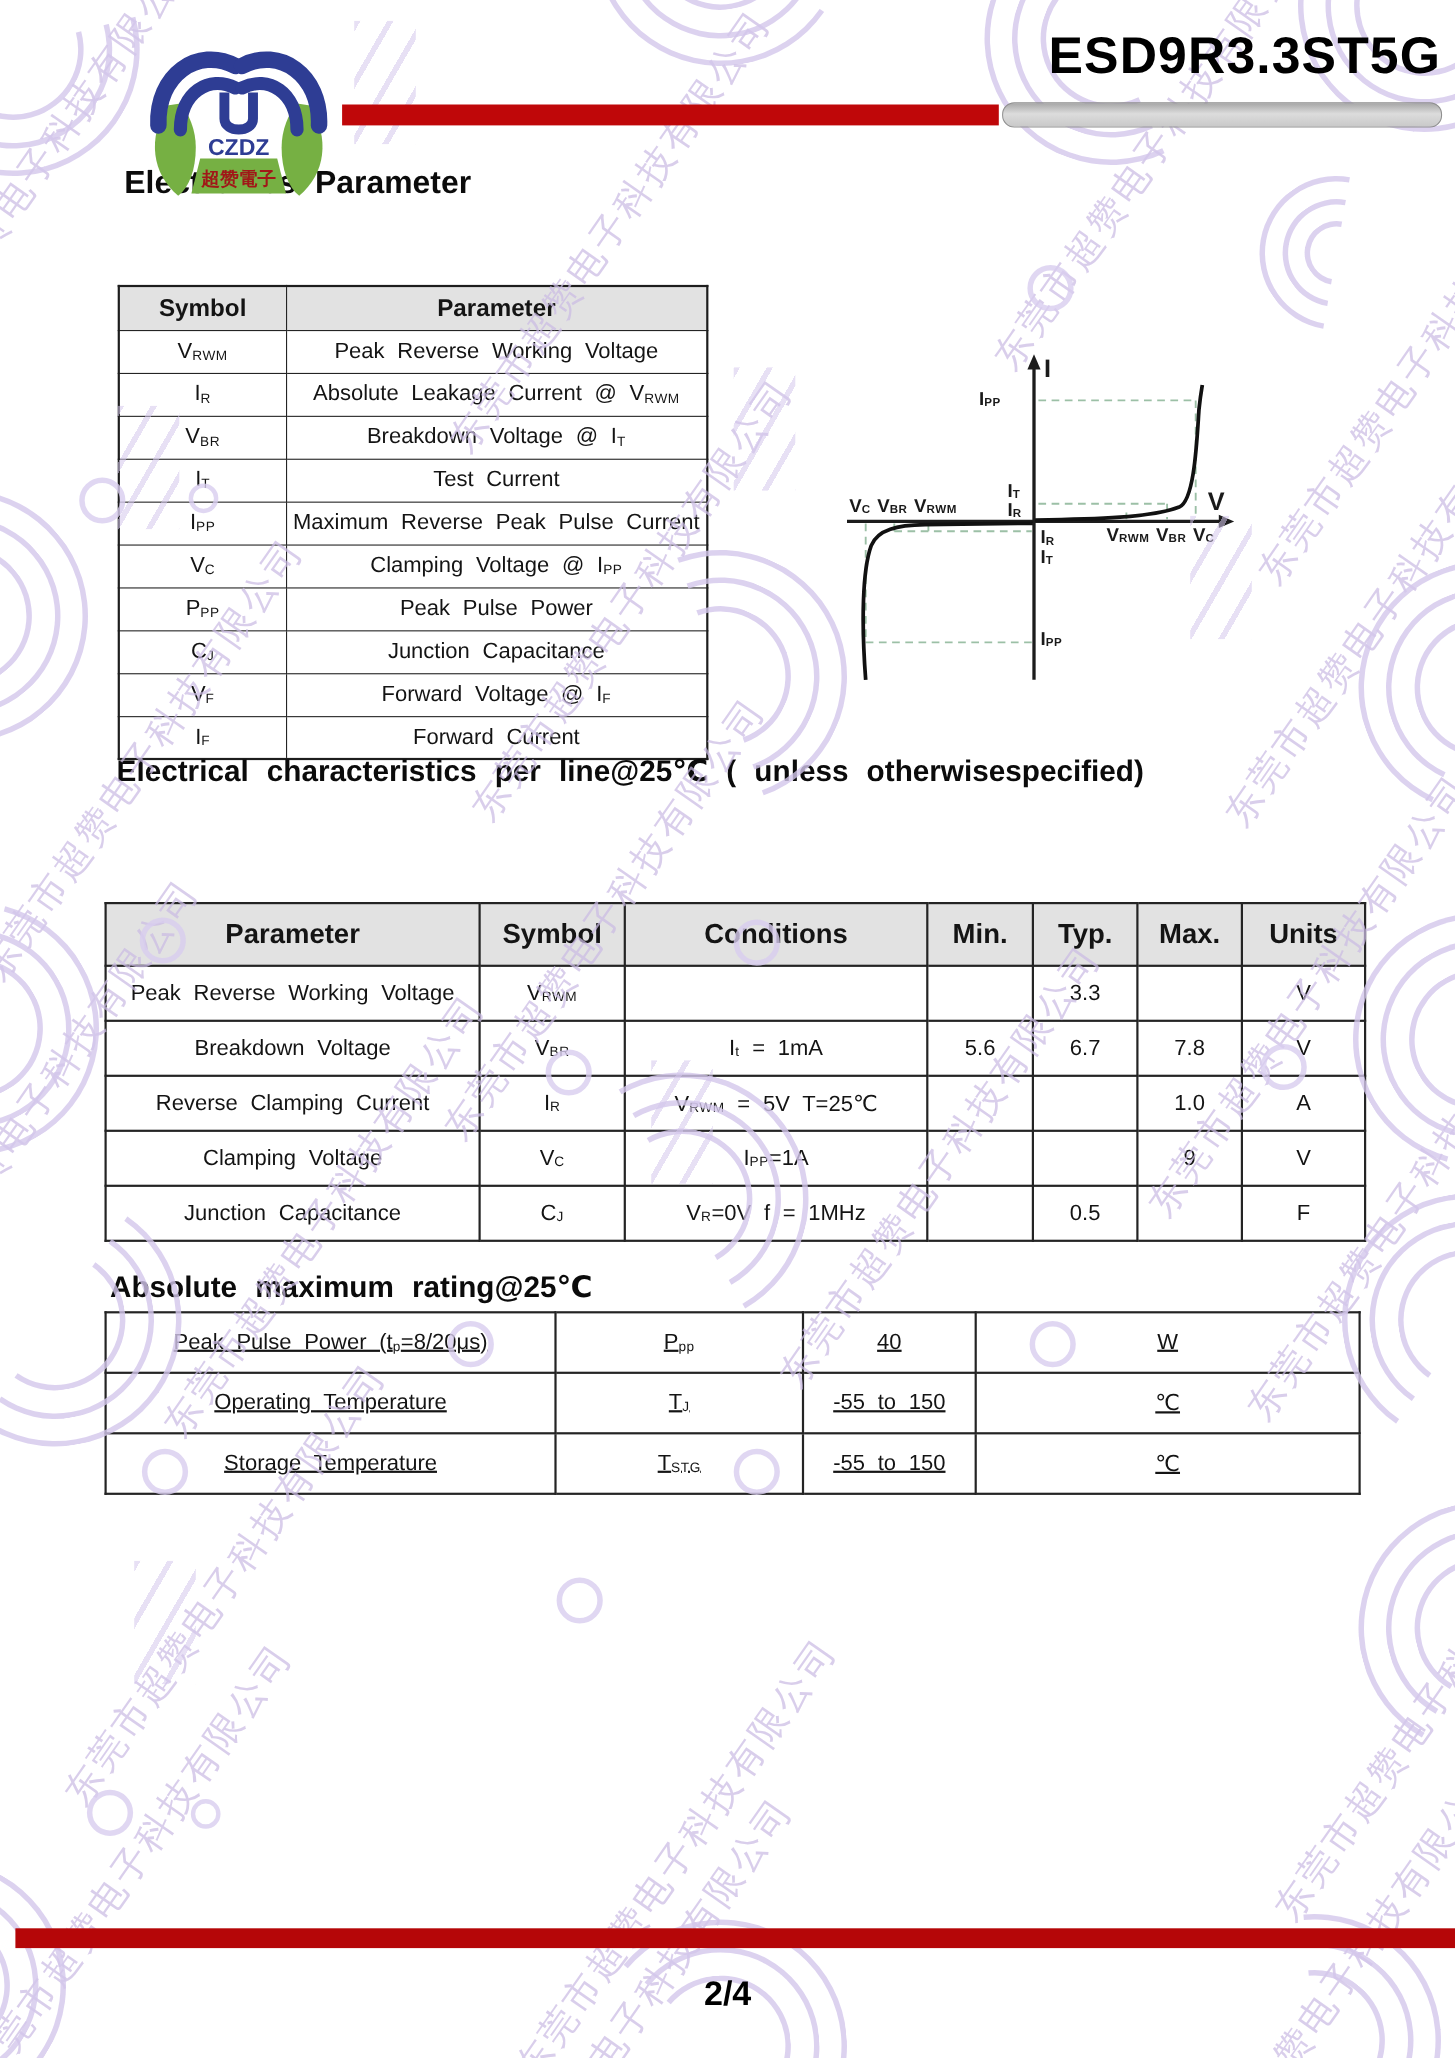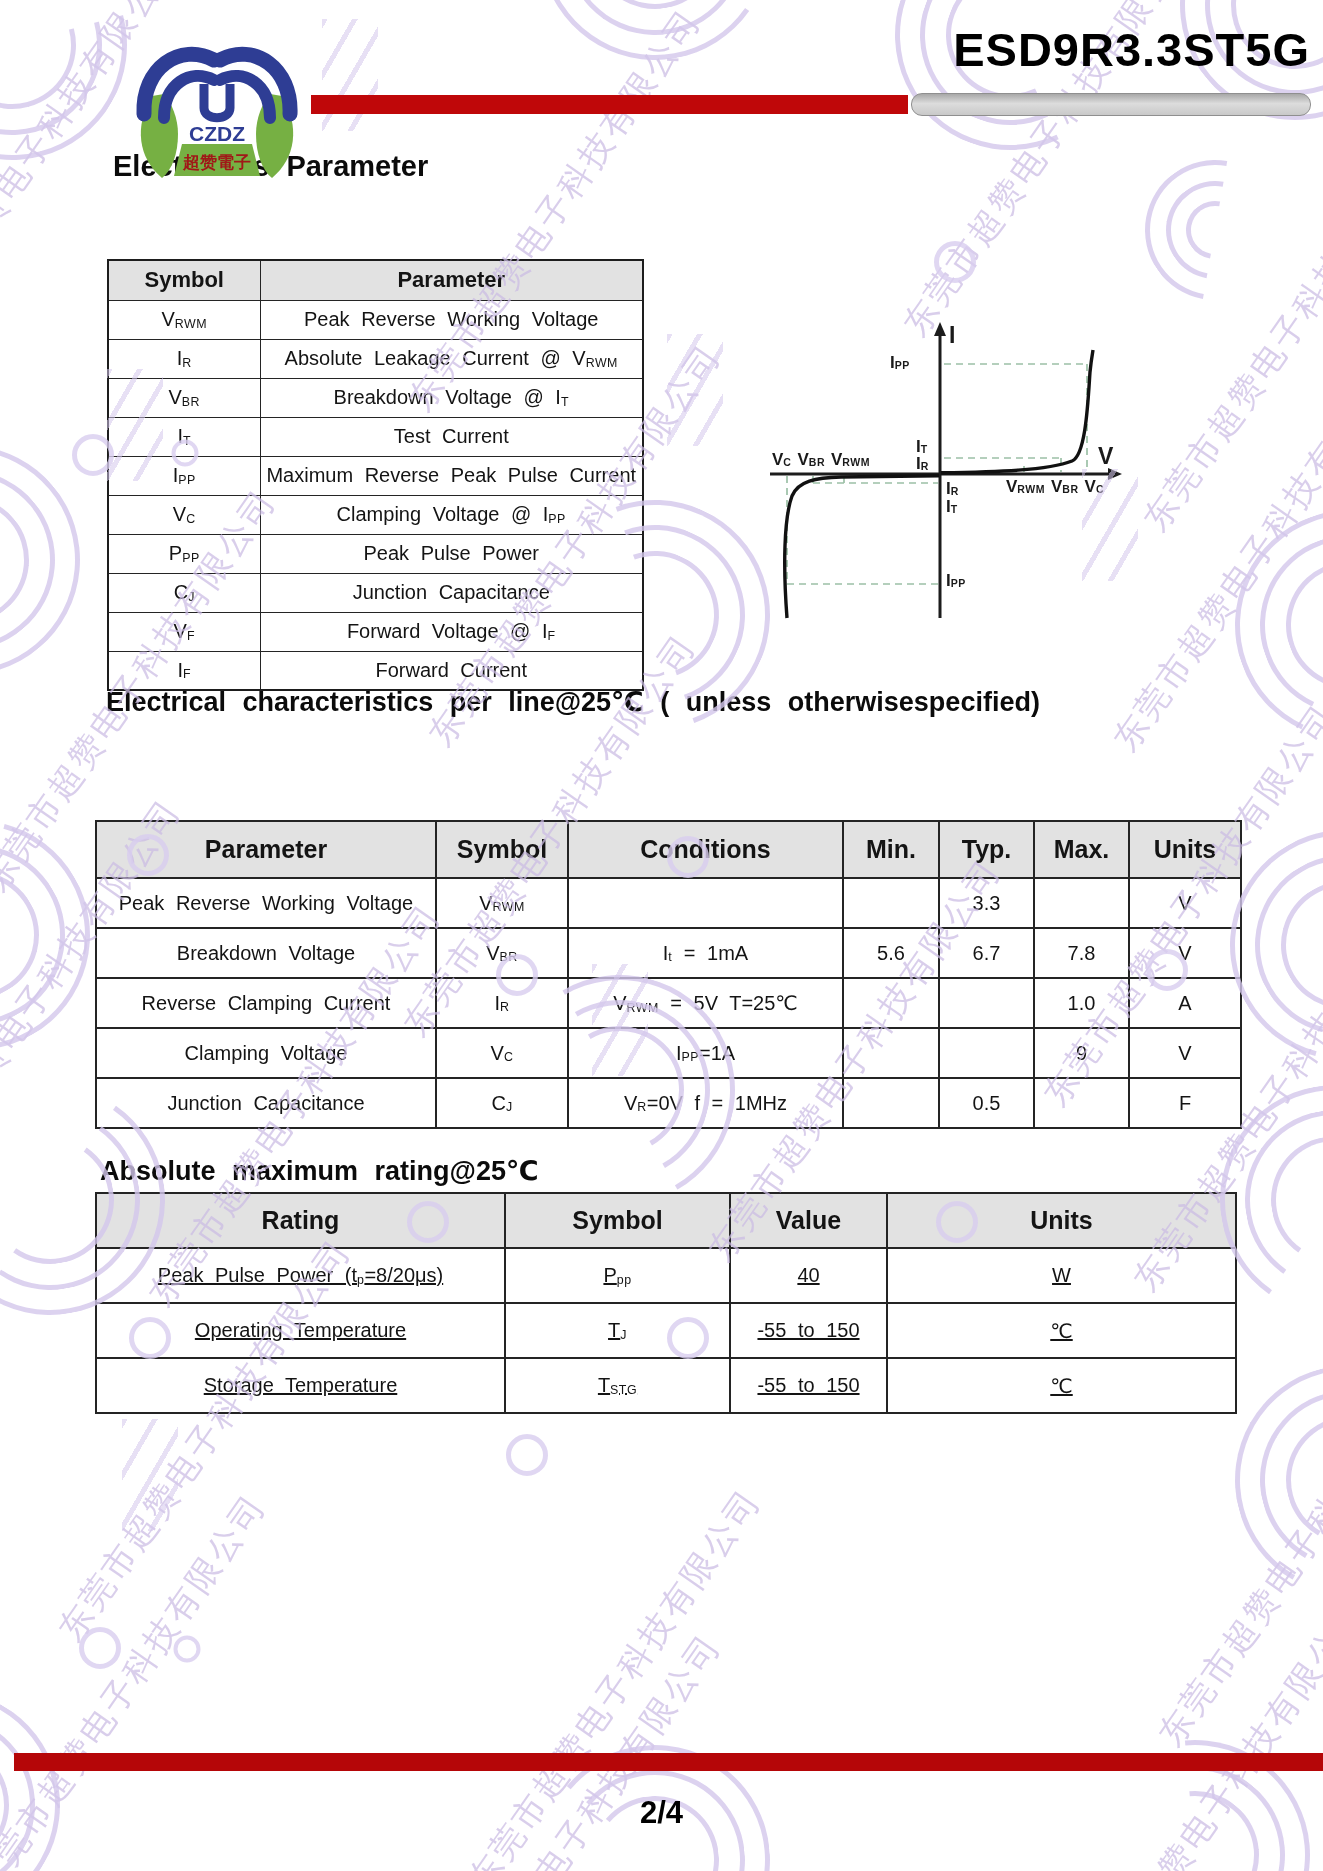--- a/index.html
+++ b/index.html
@@ -272,26 +272,20 @@
   <div class="sec-title st3">Absolute maximum rating@25℃</div>
 
   <table class="t3">
     <colgroup>
         <col style="width:409px">
         <col style="width:225px">
         <col style="width:157px">
         <col style="width:349px">
       </colgroup>
     <tbody>
-        <tr>
-      <th>Rating</th>
-      <th>Symbol</th>
-      <th>Value</th>
-      <th>Units</th>
-    </tr>
     <tr>
       <td><span>Peak Pulse Power (t</span><sub>p</sub><span>=8/20μs)</span></td>
       <td><span>P</span><sub>pp</sub></td>
       <td>40</td>
       <td>W</td>
     </tr>
     <tr>
       <td><span>Operating Temperature</span><sub></sub><span></span></td>
       <td><span>T</span><sub>J</sub></td>
       <td>-55 to 150</td>

